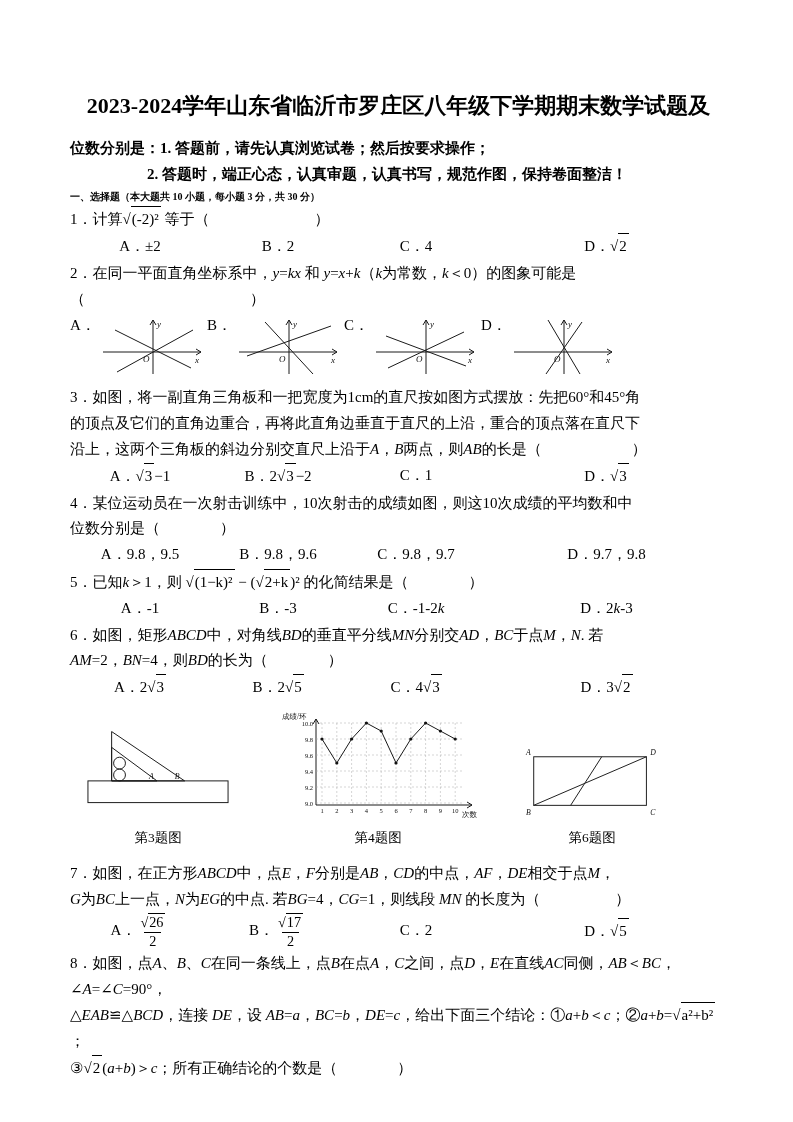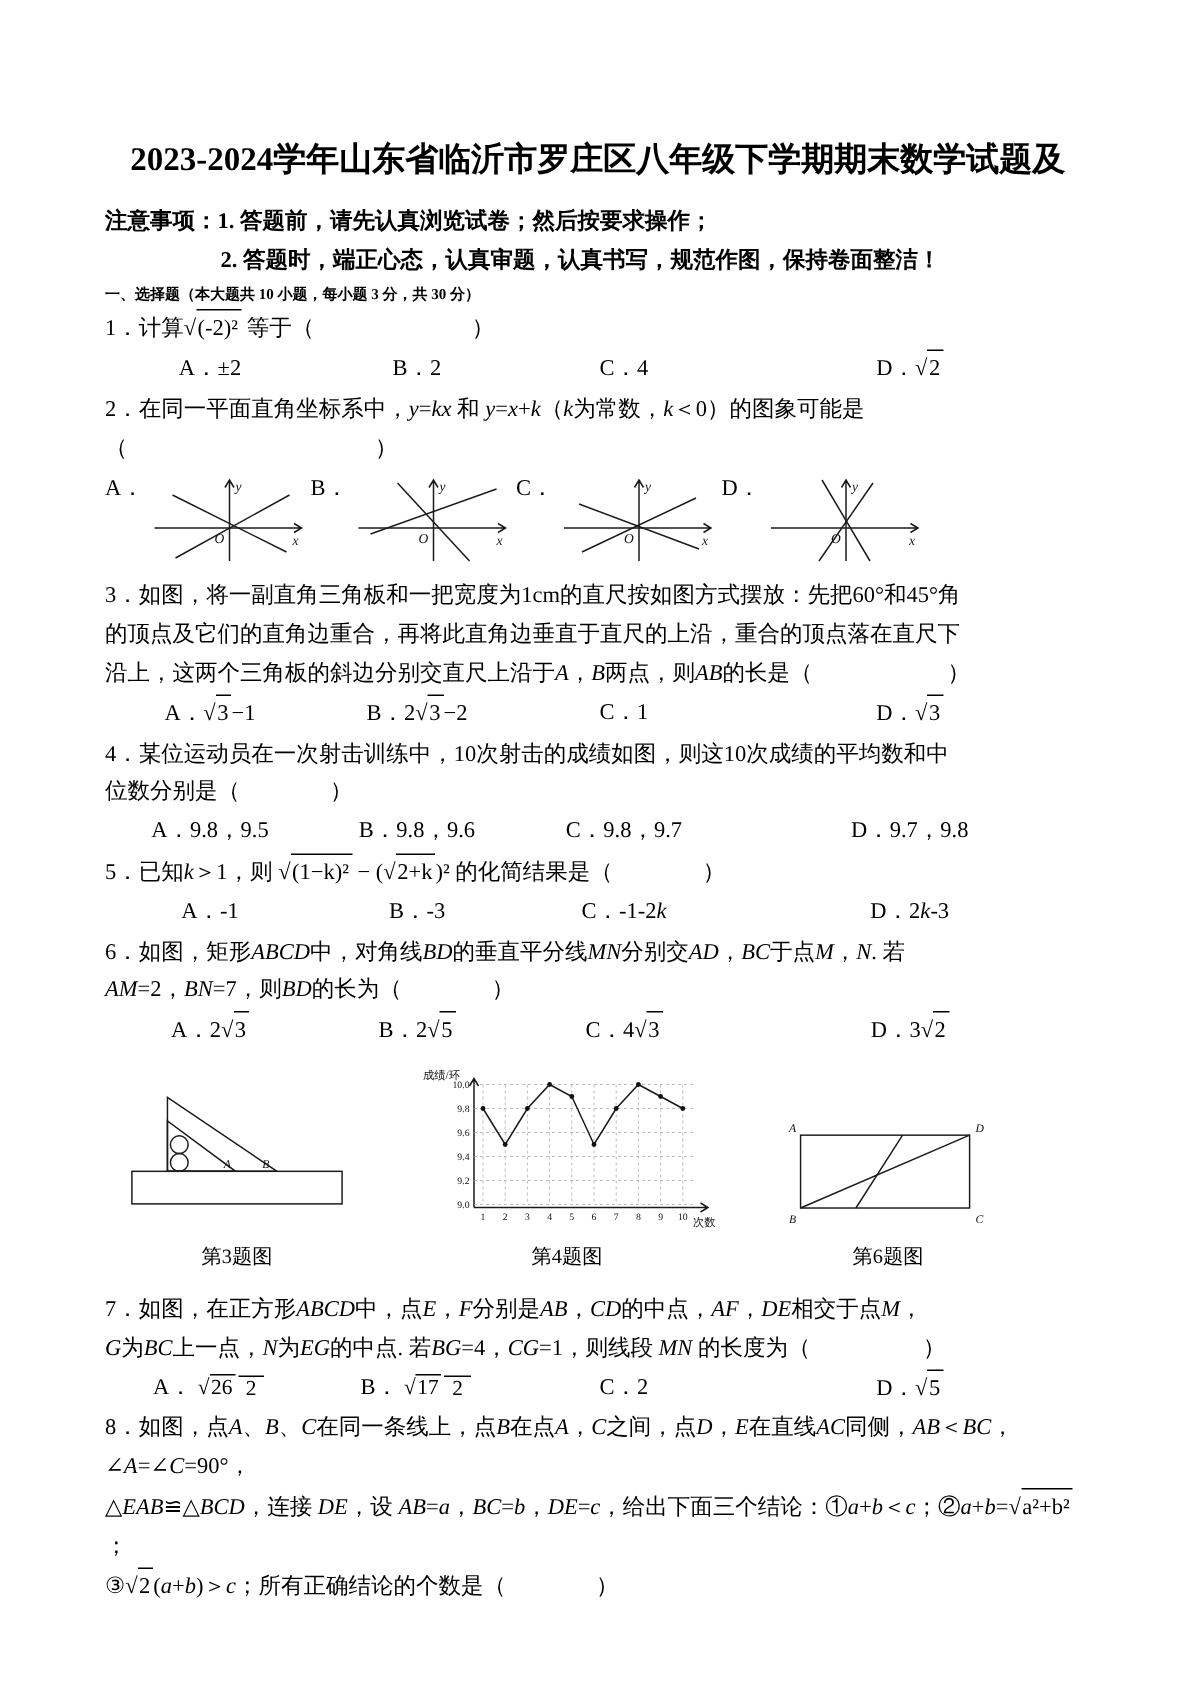--- a/index.html
+++ b/index.html
@@ -9,21 +9,21 @@
   .title { text-align:center; font-size:22px; font-weight:bold; line-height:1.65; margin-bottom:12px; }
   .notice-line { font-size:15px; font-weight:bold; line-height:1.7; }
   .notice-line.cont { padding-left:77px; }
   .section-heading { font-size:10px; font-weight:bold; line-height:1.9; }
   .question { font-size:15px; margin-bottom:1px; }
   .q-line { line-height:1.72; }
   .q-options { display:grid; grid-template-columns:140px 136px 140px auto; line-height:1.72; align-items:center; margin-bottom:1px;text-align:center; }
   .mi { font-style:italic; }
   .sqrt { white-space:nowrap; }
   .sqrt .ov { display:inline-block; border-top:1.2px solid #000; padding:0 2px 0 1px; }
-  .frac { display:inline-flex; flex-direction:row; align-items:center; vertical-align:middle; line-height:1.2; margin:0 2px; font-size:0.95em; }
+  .frac { display:inline-flex; flex-direction:column; align-items:center; vertical-align:middle; line-height:1.2; margin:0 2px; font-size:0.95em; }
   .frac .den { border-top:1.2px solid #000; padding:0 5px; }
   .frac .num { padding:0 2px 1px; }
   .graph-row { display:flex; margin:4px 0 7px; }
   .graph-cell { display:flex; align-items:flex-start; width:137px; }
   .g-label { margin-right:1px; }
   svg { overflow:visible; }
   .fig-svg line, .fig-svg path, .fig-svg polygon, .fig-svg rect,
   .fig-svg polyline, .fig-svg circle { stroke:#1a1a1a; fill:none; stroke-width:1; }
   .fig-svg .pt { fill:#111; stroke:none; }
   .fig-svg .grid { stroke:#aaa; stroke-width:0.5; stroke-dasharray:2 2; }
@@ -39,21 +39,21 @@
 </head>
 <body>
 
 <div class="page">
 
   <div class="title">
     <div>2023-2024学年山东省临沂市罗庄区八年级下学期期末数学试题及</div>
   </div>
 
   <div>
-    <div class="notice-line"><span>注意事项：</span><span>1. 答题前，请先认真浏览试卷；然后按要求操作；</span></div>
+    <div class="notice-line"><span>位数分别是：</span><span>1. 答题前，请先认真浏览试卷；然后按要求操作；</span></div>
     <div class="notice-line cont">2. 答题时，端正心态，认真审题，认真书写，规范作图，保持卷面整洁！</div>
   </div>
 
   <div class="section-heading">一、选择题（本大题共 10 小题，每小题 3 分，共 30 分）</div>
 
   <section class="question">
     <div class="q-lines">
         <div class="q-line"><span class="tx">1．计算</span><span class="sqrt"><span class="rad">√</span><span class="ov">(-2)²</span></span><span class="tx"> 等于（　　　　　　　）</span></div>
       </div>
     <div class="q-options">
@@ -151,21 +151,21 @@
         <div class="q-option"><span class="tx">A．-1</span></div>
         <div class="q-option"><span class="tx">B．-3</span></div>
         <div class="q-option"><span class="tx">C．-1-2</span><span class="mi">k</span></div>
         <div class="q-option"><span class="tx">D．2</span><span class="mi">k</span><span class="tx">-3</span></div>
       </div>
   </section>
 
   <section class="question">
     <div class="q-lines">
         <div class="q-line"><span class="tx">6．如图，矩形</span><span class="mi">ABCD</span><span class="tx">中，对角线</span><span class="mi">BD</span><span class="tx">的垂直平分线</span><span class="mi">MN</span><span class="tx">分别交</span><span class="mi">AD</span><span class="tx">，</span><span class="mi">BC</span><span class="tx">于点</span><span class="mi">M</span><span class="tx">，</span><span class="mi">N</span><span class="tx">. 若</span></div>
-        <div class="q-line"><span class="mi">AM</span><span class="tx">=2，</span><span class="mi">BN</span><span class="tx">=7，则</span><span class="mi">BD</span><span class="tx">的长为（　　　　）</span></div>
+        <div class="q-line"><span class="mi">AM</span><span class="tx">=2，</span><span class="mi">BN</span><span class="tx">=4，则</span><span class="mi">BD</span><span class="tx">的长为（　　　　）</span></div>
       </div>
     <div class="q-options">
         <div class="q-option"><span class="tx">A．2</span><span class="sqrt"><span class="rad">√</span><span class="ov">3</span></span></div>
         <div class="q-option"><span class="tx">B．2</span><span class="sqrt"><span class="rad">√</span><span class="ov">5</span></span></div>
         <div class="q-option"><span class="tx">C．4</span><span class="sqrt"><span class="rad">√</span><span class="ov">3</span></span></div>
         <div class="q-option"><span class="tx">D．3</span><span class="sqrt"><span class="rad">√</span><span class="ov">2</span></span></div>
       </div>
   </section>
 
   <div class="figure-row">

